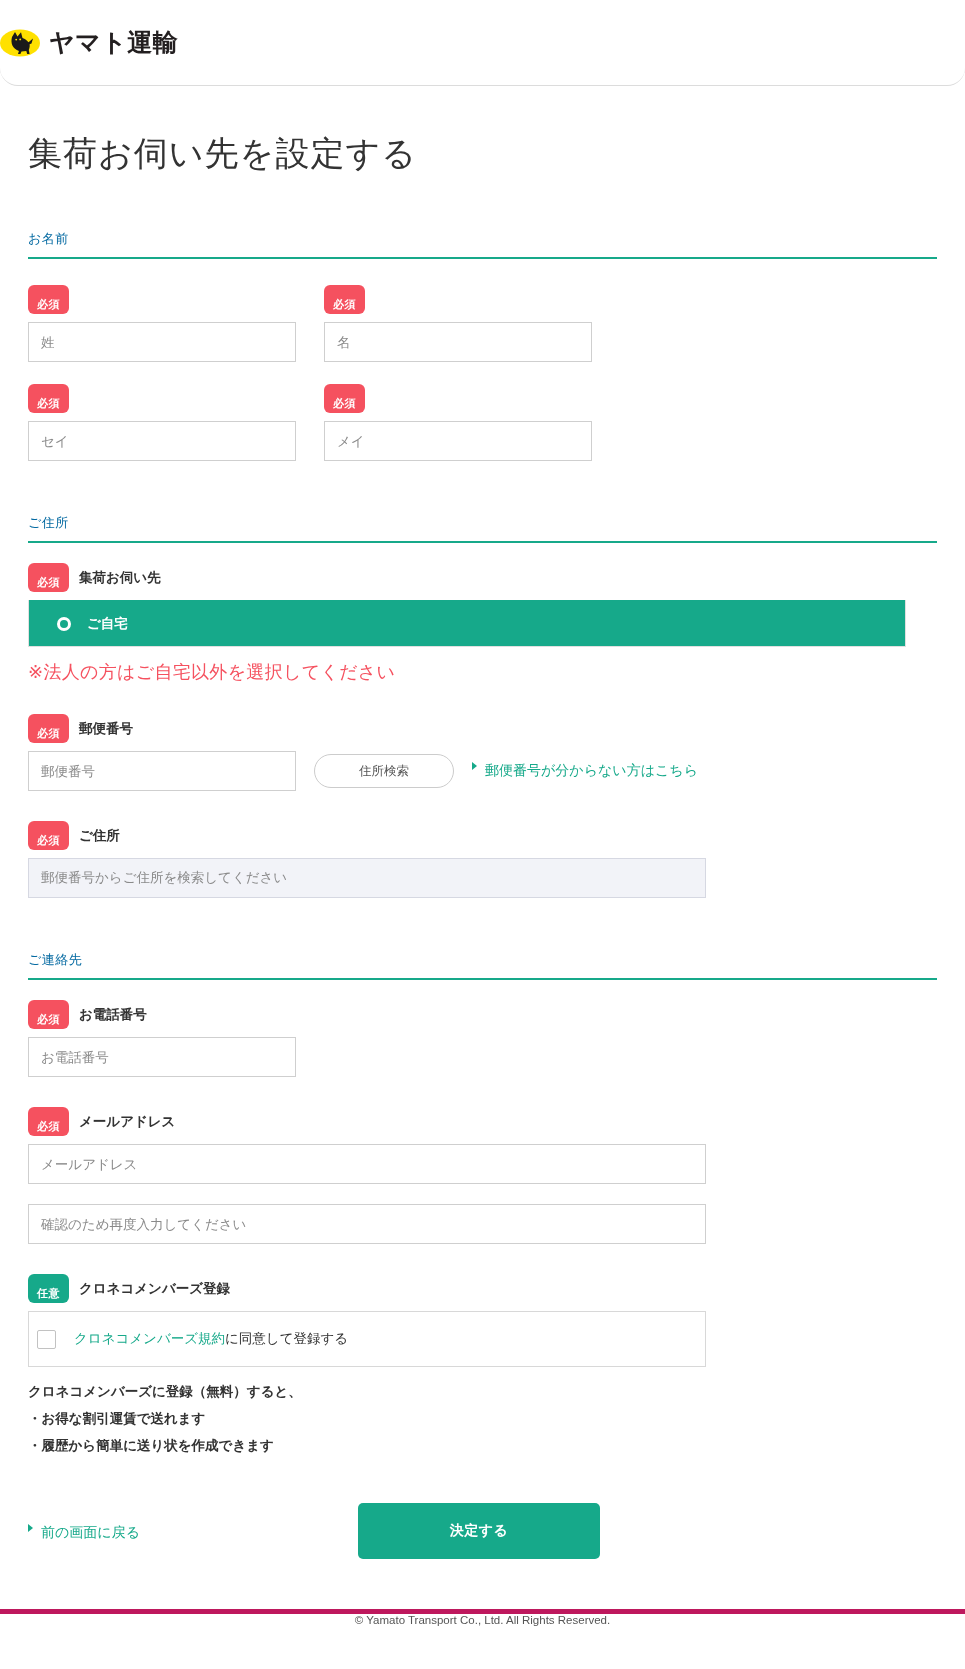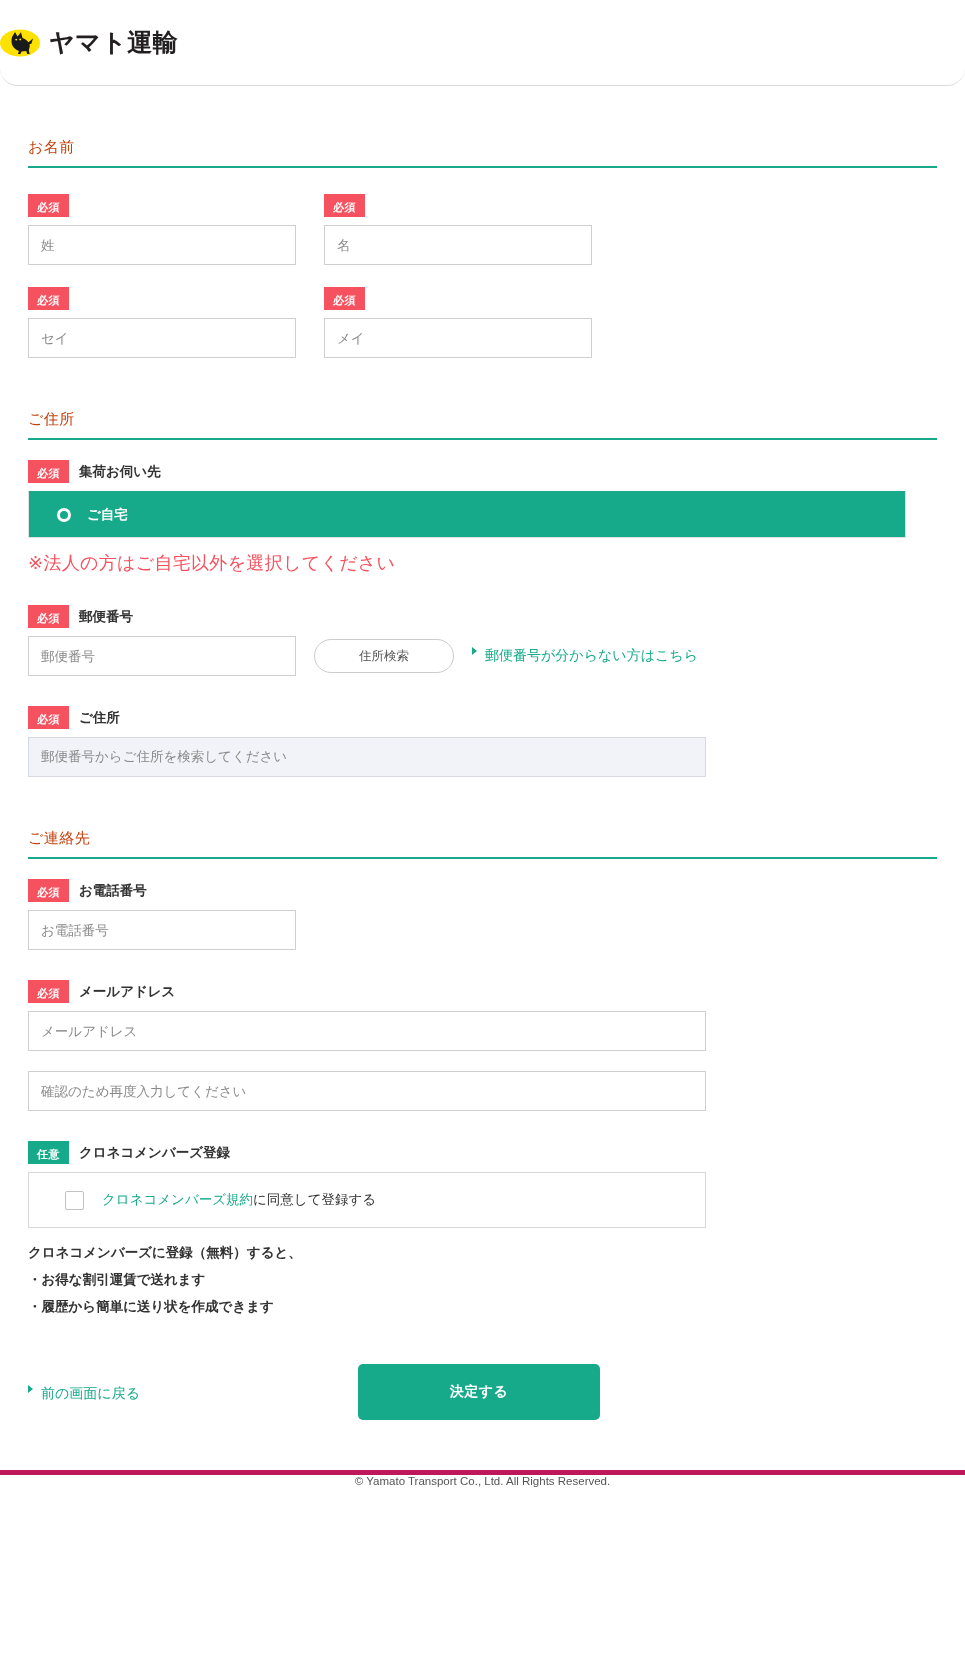--- a/index.html
+++ b/index.html
@@ -59,33 +59,33 @@
     margin: 45px 0 0 0;
     letter-spacing: 1px;
   }
 
   .section-head {
     margin-top: 52px;
     border-bottom: 2px solid #16a98a;
     padding-bottom: 9px;
   }
   .section-head-title {
-    font-size: 15px;
-    color: #c2410c;
+    font-size: 13px;
+    color: #0369a1;
     letter-spacing: .5px;
   }
 
   
   .badge {
     display: inline-block;
     font-size: 11px;
     font-weight: bold;
     color: #ffffff;
-    padding: 8px 9px 4px 9px;
-    border-radius: 0;
+    padding: 14px 9px 4px 9px;
+    border-radius: 6px;
     line-height: 1;
     letter-spacing: .5px;
     vertical-align: middle;
   }
   .badge-required { background: #f5515f; }
   .badge-optional { background: #16a98a; }
 
   .field-label-row {
     display: flex;
     align-items: center;
@@ -227,21 +227,21 @@
   .block-tight { margin-top: 20px; }
 
   
   .check-panel {
     box-sizing: border-box;
     width: 678px;
     height: 56px;
     border: 1px solid #d8d8d8;
     display: flex;
     align-items: center;
-    padding-left: 36px;
+    padding-left: 8px;
   }
   .checkbox-box {
     width: 17px;
     height: 17px;
     border: 1px solid #c2c2c2;
     background: #ffffff;
     border-radius: 2px;
     margin-right: 18px;
     flex: 0 0 auto;
     cursor: pointer;
@@ -318,20 +318,21 @@
           <circle cx="16.2" cy="10.6" r="0.95" fill="#ffe100"></circle>
           <circle cx="20.2" cy="10.4" r="0.95" fill="#ffe100"></circle>
         </svg>
       </span>
       <span class="logo-text">ヤマト運輸</span>
     </div>
   </div>
 
   <div class="content">
 
+    <h1 class="page-title">集荷お伺い先を設定する</h1>
 
     <div class="section-head">
       <span class="section-head-title">お名前</span>
     </div>
 
     <div class="name-grid">
       <div>
         <div class="field-label-row">
           <span class="badge badge-required">必須</span>
         </div>

